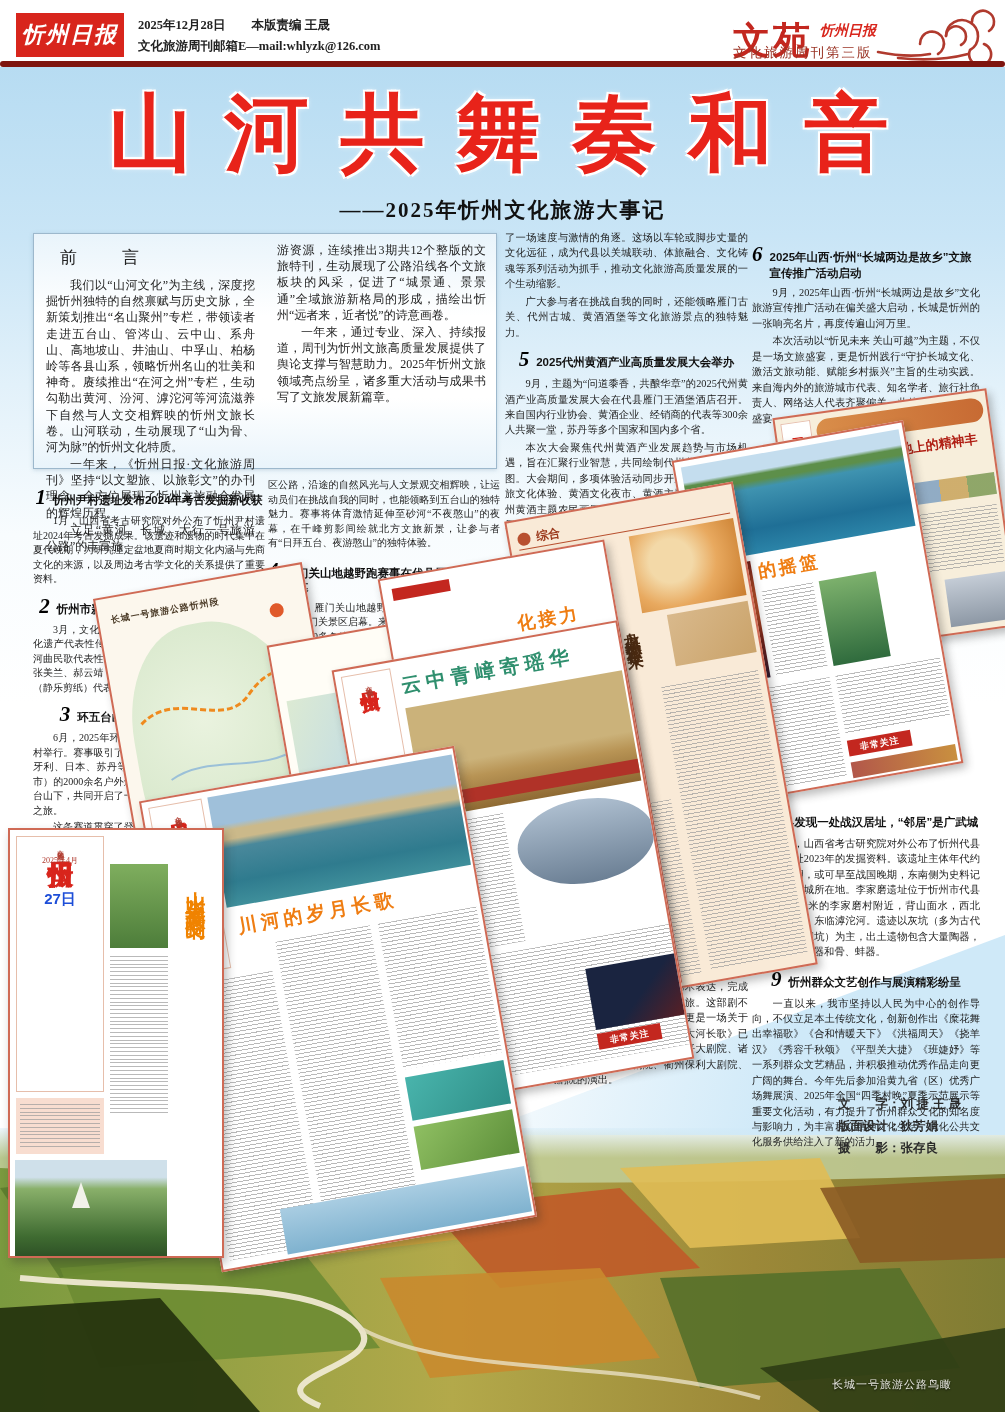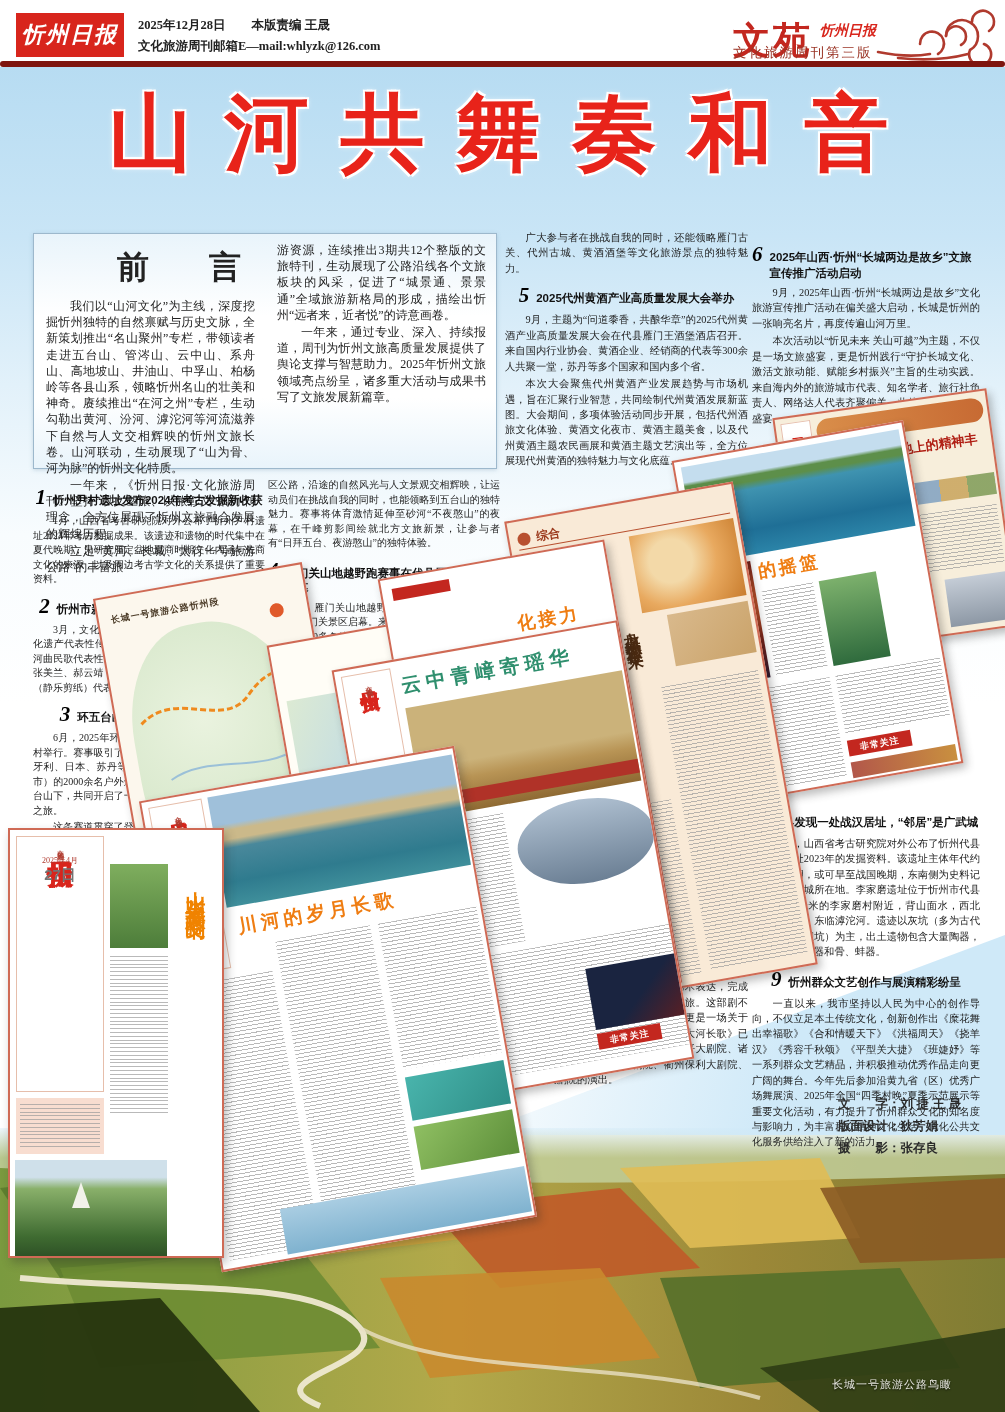--- a/index.html
+++ b/index.html
@@ -33,21 +33,21 @@
     font-family:"Liberation Serif",serif;
     text-shadow:0 0 2px #fff,0 0 6px #fff,2px 2px 0 #fff,-2px -2px 0 #fff,2px -2px 0 #fff,-2px 2px 0 #fff;}
   .sub-title{position:absolute;left:0;top:196px;width:1005px;text-align:center;font-size:21px;
     font-weight:bold;color:#111;letter-spacing:2px;}
 
   
   .preface{position:absolute;left:33px;top:233px;width:464px;height:236px;box-sizing:border-box;
     border:1px solid #9db8cc;background:linear-gradient(180deg,#e9f4fb 0%,#ffffff 35%,#ffffff 70%,#e9f4fb 100%);
     box-shadow:0 1px 4px rgba(80,120,150,.25);display:flex;}
   .pfx-col{width:50%;padding:8px 10px 6px 12px;box-sizing:border-box;}
-  .pfx-head{text-align:right;font-size:32px;font-weight:700;letter-spacing:14px;color:#222;
+  .pfx-head{text-align:left;font-size:17px;font-weight:400;letter-spacing:14px;color:#222;
     margin:4px 0 8px;padding-left:14px;}
   .pfx-p{font-size:12px;line-height:1.35;text-align:justify;text-indent:2em;color:#222;margin:0 0 1px;}
 
   
   .evt-block{position:absolute;color:#1c1c1c;}
   .evt-head{display:flex;justify-content:center;align-items:baseline;gap:7px;font-family:"Liberation Sans",sans-serif;
     font-weight:bold;font-size:11.5px;line-height:1.35;color:#111;margin:7px 0 4px;text-align:left;}
   .evt-num{font:italic 900 21px "Liberation Serif",serif;color:#000;flex:0 0 auto;}
   .evt-p{font-size:10px;line-height:1.45;text-align:justify;text-indent:2em;margin:0 0 2px;}
   .c3 .evt-p,.c4 .evt-p{font-size:10.3px;line-height:1.5;}
@@ -98,20 +98,21 @@
       <path d="M10 52 q30 6 52 2"></path>
       <path d="M30 58 q40 4 70 -4"></path>
     </g>
   </svg>
   <div class="head-rule"></div>
 
   <div class="content-bg"></div>
   <div class="blue-wedge"></div>
 
   <div class="main-title">山河共舞奏和音</div>
+  <div class="sub-title">——2025年忻州文化旅游大事记</div>
 
   <div class="preface">
     <div class="pfx-col">
       <div class="pfx-head">前　言</div>
       <p class="pfx-p">我们以“山河文化”为主线，深度挖掘忻州独特的自然禀赋与历史文脉，全新策划推出“名山聚州”专栏，带领读者走进五台山、管涔山、云中山、系舟山、高地坡山、井油山、中孚山、柏杨岭等各县山系，领略忻州名山的壮美和神奇。赓续推出“在河之州”专栏，生动勾勒出黄河、汾河、滹沱河等河流滋养下自然与人文交相辉映的忻州文旅长卷。山河联动，生动展现了“山为骨、河为脉”的忻州文化特质。</p>
       <p class="pfx-p">一年来，《忻州日报·文化旅游周刊》坚持“以文塑旅、以旅彰文”的办刊理念，全方位展现了忻州文旅融合发展的辉煌历程。</p>
       <p class="pfx-p">立足“黄河、长城、太行一号旅游公路”的丰富旅</p>
     </div>
     <div class="pfx-col">
       <p class="pfx-p" style="text-indent:0">游资源，连续推出3期共12个整版的文旅特刊，生动展现了公路沿线各个文旅板块的风采，促进了“城景通、景景通”全域旅游新格局的形成，描绘出忻州“远者来，近者悦”的诗意画卷。</p>
@@ -141,20 +142,21 @@
   <div class="evt-block c2" style="left:268px;top:478px;width:232px;">
     <p class="evt-p" style="text-indent:0">区公路，沿途的自然风光与人文景观交相辉映，让运动员们在挑战自我的同时，也能领略到五台山的独特魅力。赛事将体育激情延伸至砂河“不夜憨山”的夜幕，在千峰剪影间绘就北方文旅新景，让参与者有“日拜五台、夜游憨山”的独特体验。</p>
     <div class="evt-head">
       <span class="evt-num">4</span>
       <span>雁门关山地越野跑赛事在代县雁门关景区启幕</span>
     </div>
     <p class="evt-p" style="width:150px">6月，雁门关山地越野跑赛事在代县雁门关景区启幕。来自全国各地的1500多名越野跑者冲出起跑线，在千年雄关脚下上演</p>
   </div>
 
   <div class="evt-block c3" style="left:505px;top:230px;width:243px;">
+    <p class="evt-p" style="text-indent:0">了一场速度与激情的角逐。这场以车轮或脚步丈量的文化远征，成为代县以关城联动、体旅融合、文化铸魂等系列活动为抓手，推动文化旅游高质量发展的一个生动缩影。</p>
     <p class="evt-p">广大参与者在挑战自我的同时，还能领略雁门古关、代州古城、黄酒酒堡等文化旅游景点的独特魅力。</p>
     <div class="evt-head">
       <span class="evt-num">5</span>
       <span>2025代州黄酒产业高质量发展大会举办</span>
     </div>
     <p class="evt-p">9月，主题为“问道黍香，共酿华章”的2025代州黄酒产业高质量发展大会在代县雁门王酒堡酒店召开。来自国内行业协会、黄酒企业、经销商的代表等300余人共聚一堂，苏丹等多个国家和国内多个省。</p>
     <p class="evt-p">本次大会聚焦代州黄酒产业发展趋势与市场机遇，旨在汇聚行业智慧，共同绘制代州黄酒发展新蓝图。大会期间，多项体验活动同步开展，包括代州酒旅文化体验、黄酒文化夜市、黄酒主题美食，以及代州黄酒主题农民画展和黄酒主题文艺演出等，全方位展现代州黄酒的独特魅力与文化底蕴。</p>
   </div>
 
   <div class="evt-block c3" style="left:505px;top:928px;width:243px;z-index:12">
@@ -277,21 +279,21 @@
     <div class="photo" style="left:212px;top:316px;width:100px;height:44px;background:linear-gradient(135deg,#49b4ac,#2f8f88);"></div>
     <div class="photo" style="left:212px;top:366px;width:100px;height:44px;background:linear-gradient(135deg,#8fbf62,#5d8f3a);"></div>
     <div class="photo" style="left:66px;top:424px;width:248px;height:46px;background:linear-gradient(180deg,#a9cde2,#7fb2cf);"></div>
   </div>
 
   <div class="thumb" style="left:8px;top:828px;width:216px;height:430px;z-index:40;">
     <div class="mast" style="left:6px;top:6px;width:88px;height:256px;">
       <span class="mast-title" style="font-size:26px;">忻州日报</span>
       <span class="mast-weekly">文化旅游周刊</span>
       <span style="font-size:8px;color:#b03a2e;margin-top:5px;">2025年4月</span>
-      <span style="font:900 15px 'Liberation Sans',sans-serif;color:#737373;">27日</span>
+      <span style="font:900 15px 'Liberation Sans',sans-serif;color:#1d4ed8;margin-top:24px;">27日</span>
     </div>
     <div class="photo" style="left:100px;top:34px;width:58px;height:84px;background:linear-gradient(180deg,#7fae5e,#4d7d3a);"></div>
     <div class="ftxt" style="left:100px;top:126px;width:58px;height:158px;"></div>
     <div class="vhl" style="right:12px;top:46px;font-size:20px;color:#f08300;letter-spacing:4px;height:330px;">山水与禅意的交响</div>
     <div class="photo" style="left:6px;top:268px;width:88px;height:56px;background:#f8ddd0;"></div>
     <div class="ftxt" style="left:10px;top:274px;width:80px;height:44px;"></div>
     <div class="photo" style="left:5px;top:330px;width:152px;height:96px;background:linear-gradient(180deg,#cfe0ea 0 18%,#89b06a 30%,#3f6b31 80%,#2e5226);"></div>
     <div class="photo" style="left:62px;top:352px;width:0;height:0;border-left:9px solid transparent;border-right:9px solid transparent;border-bottom:26px solid #f2f2ea;"></div>
   </div>
 

